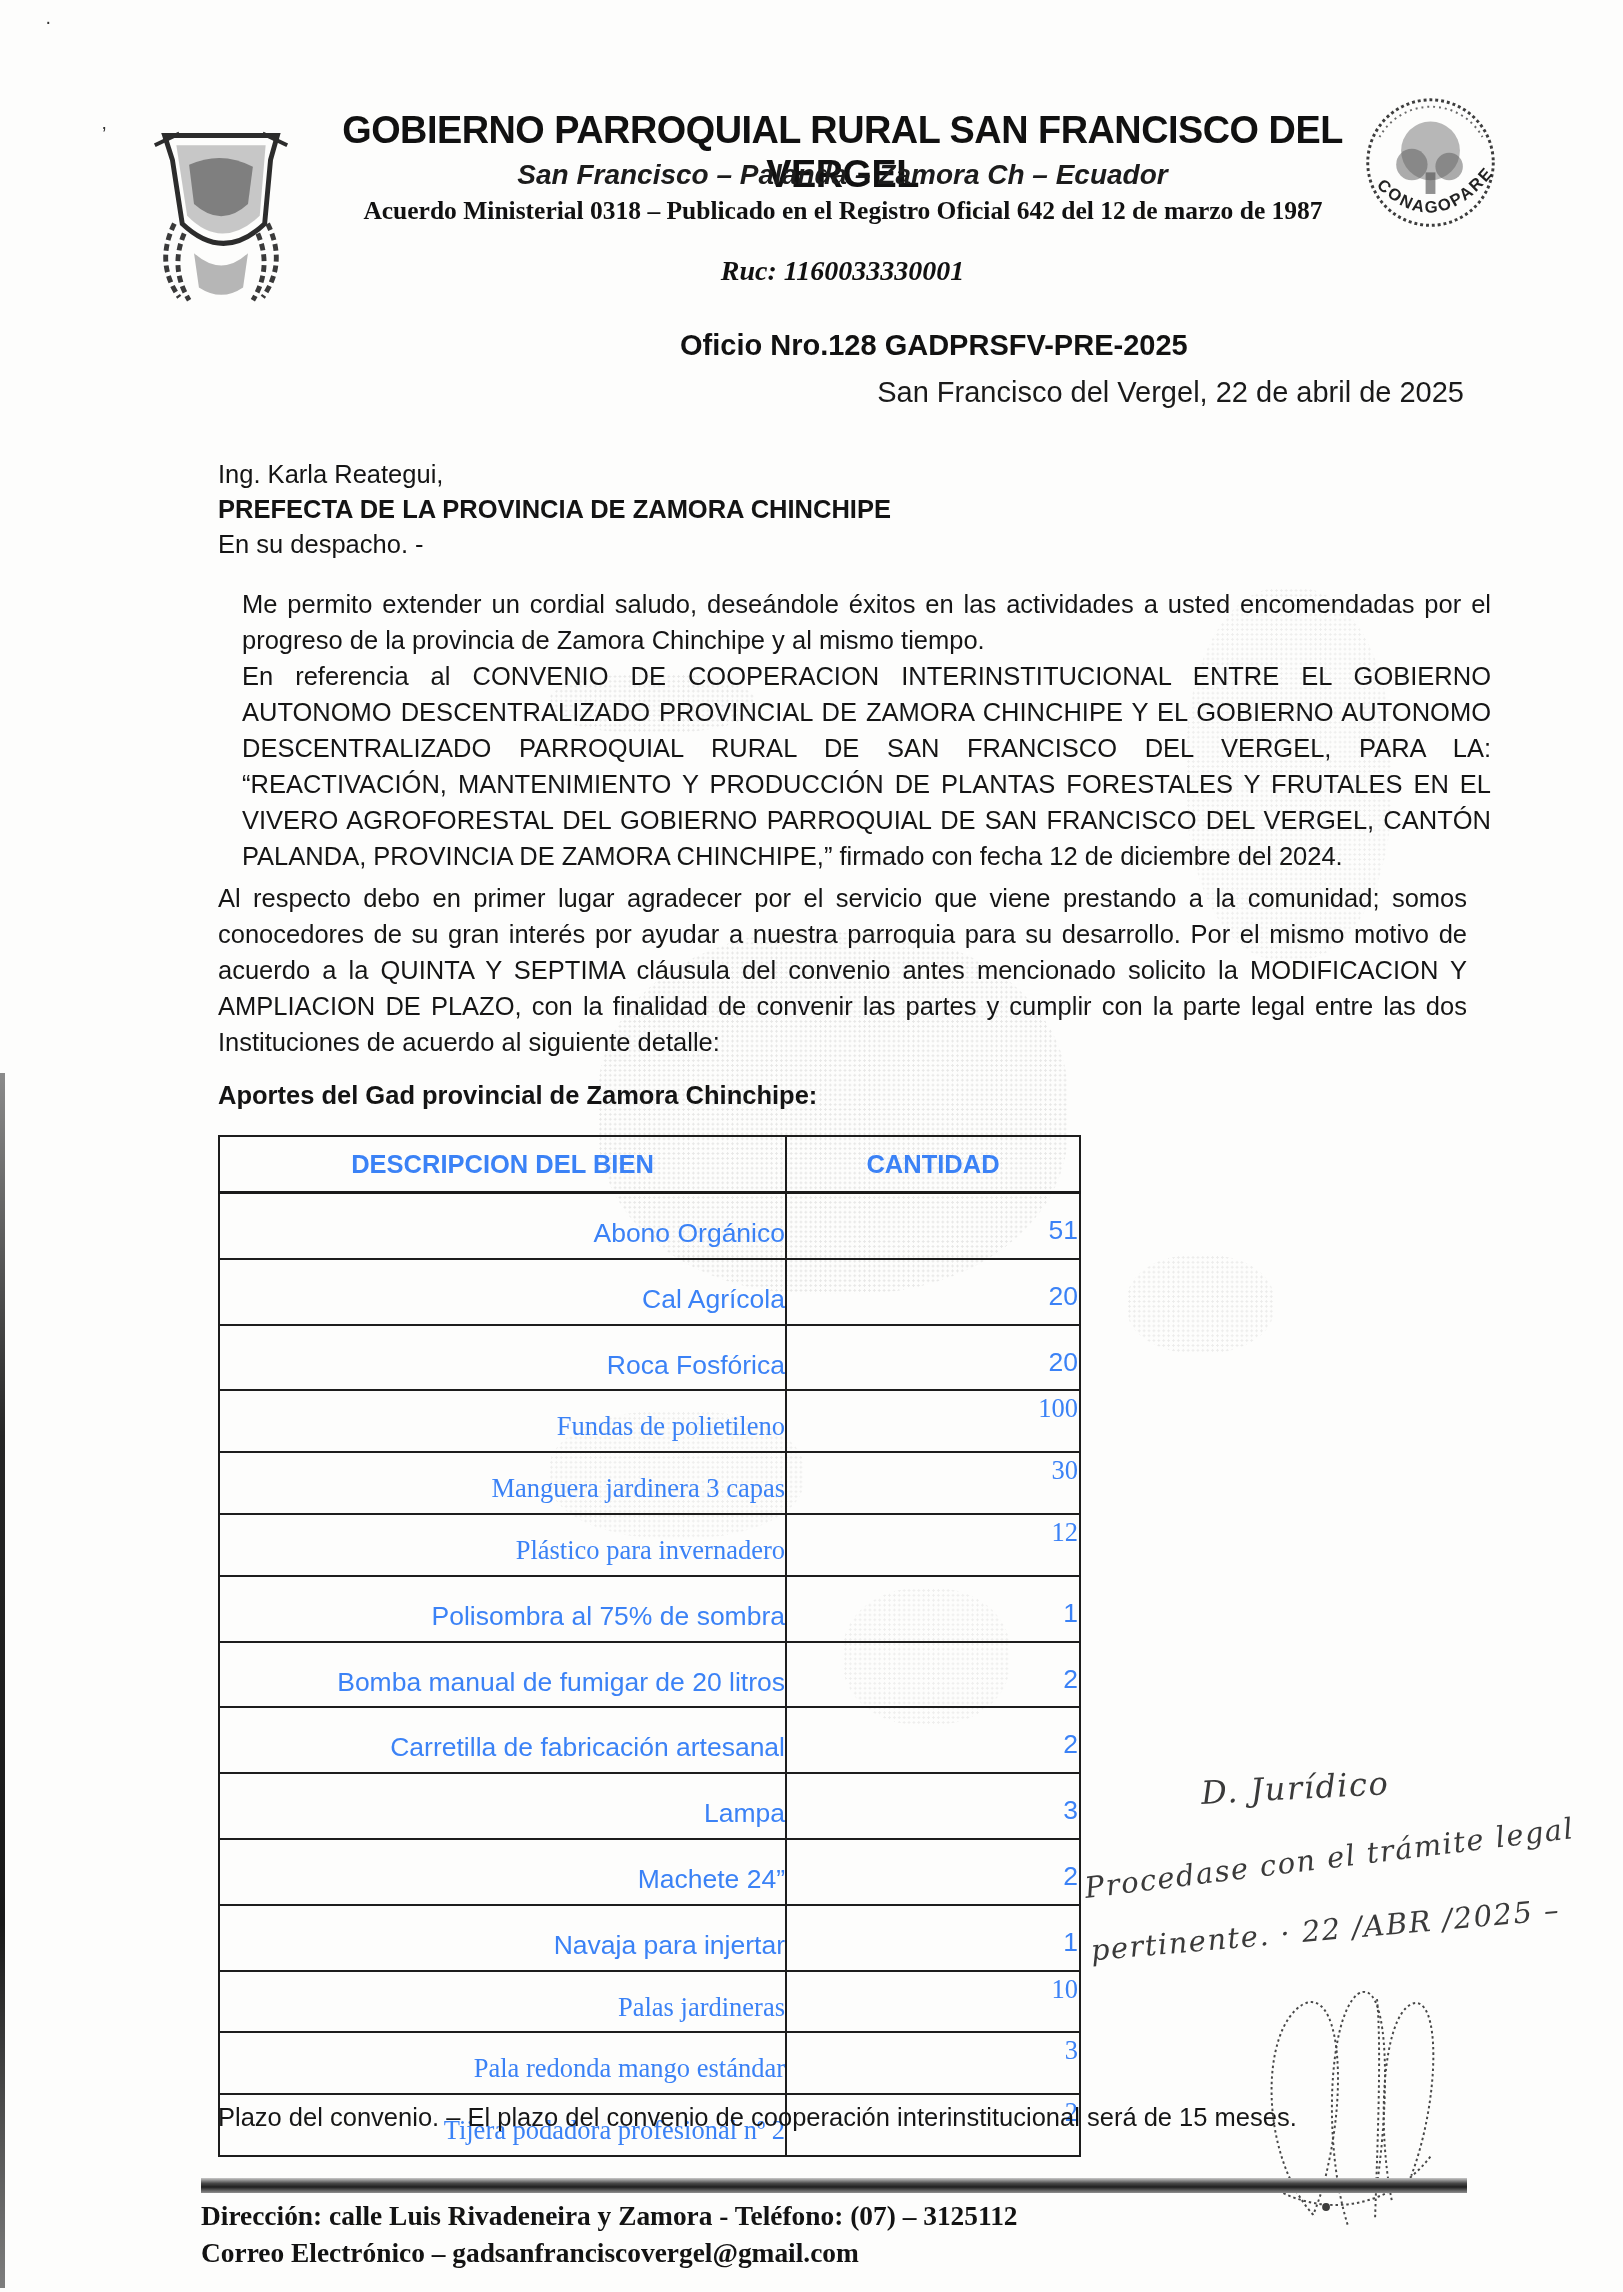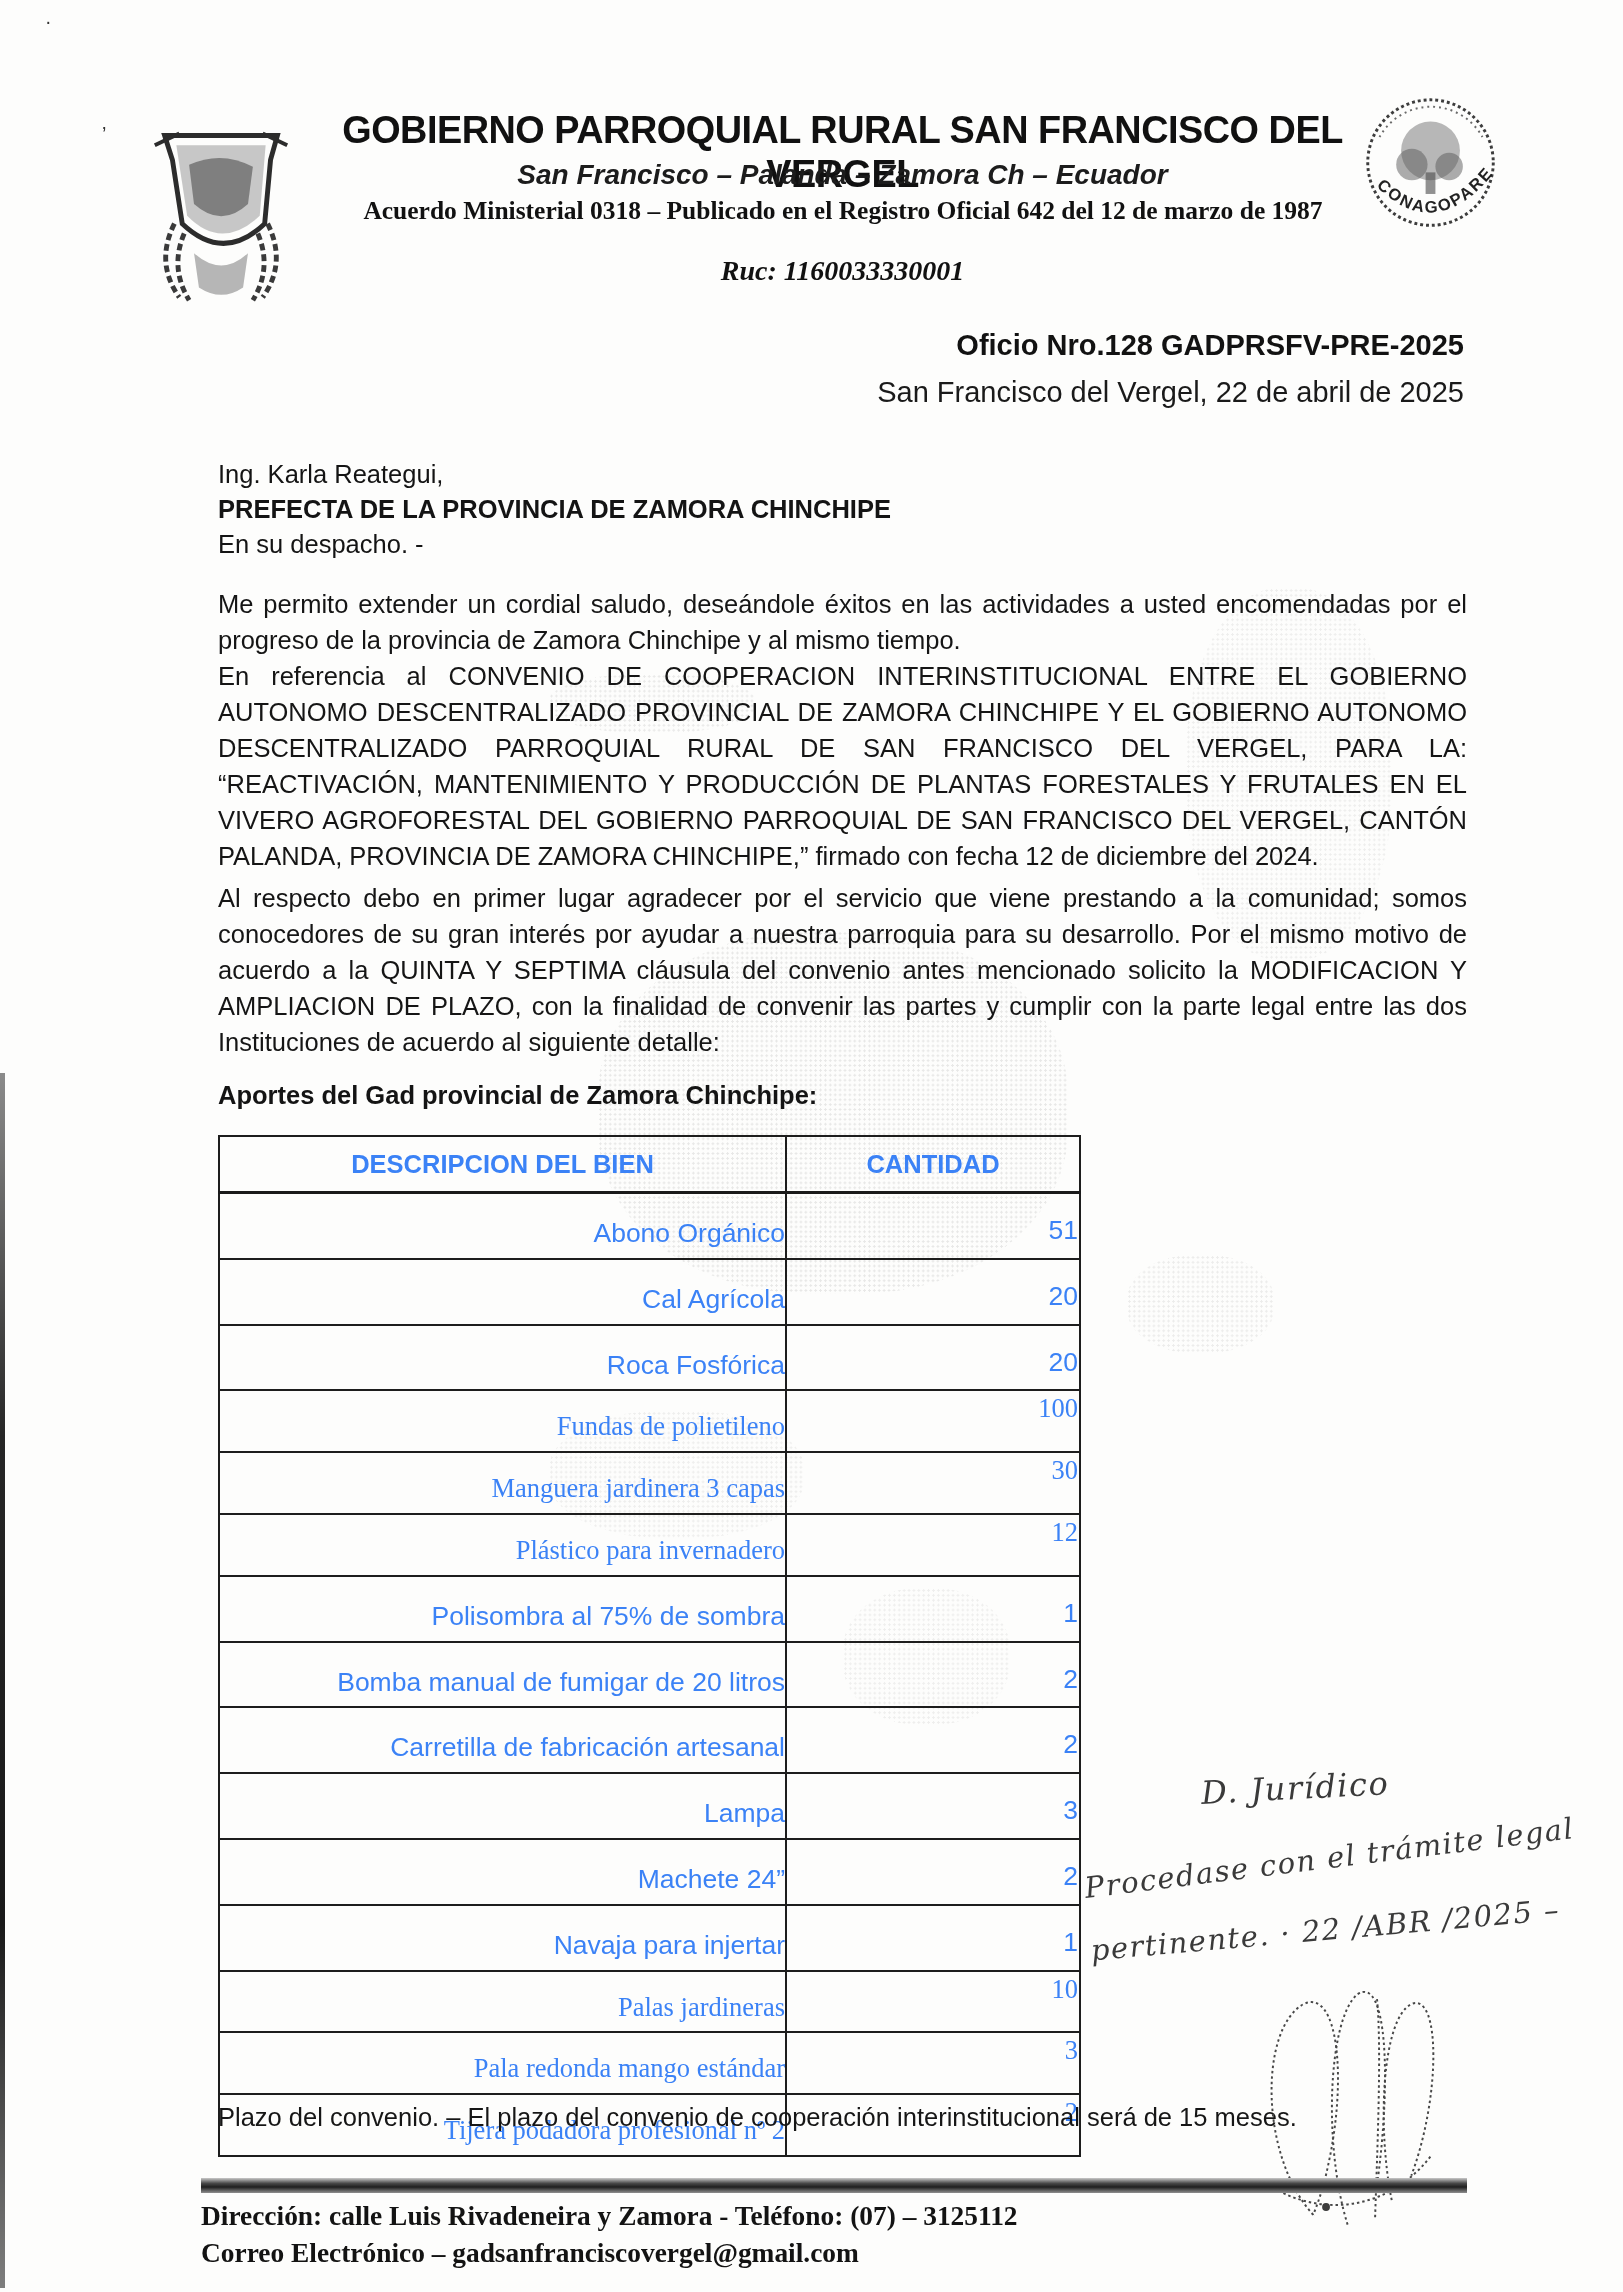--- a/index.html
+++ b/index.html
@@ -12,30 +12,30 @@
   
   .hdr-title{left:323px;top:108px;width:1039px;text-align:center;
     font-size:39px;font-weight:bold;letter-spacing:-0.5px;transform:scaleX(.97);color:#111;}
   .hdr-sub{left:323px;top:159px;width:1039px;text-align:center;
     font-size:28px;font-style:italic;font-weight:600;color:#1c1c1c;}
   .hdr-acuerdo{left:245px;top:196px;width:1196px;text-align:center;
     font-family:"Liberation Serif",serif;font-size:25.5px;font-weight:bold;color:#111;}
   .hdr-ruc{left:323px;top:235px;width:1039px;text-align:center;
     font-family:"Liberation Serif",serif;font-size:28px;font-weight:bold;font-style:italic;color:#111;margin-top:20px;}
   
-  .oficio-no{left:680px;top:329px;width:784px;text-align:right;font-size:29px;font-weight:bold;color:#121212;}
+  .oficio-no{left:680px;top:329px;width:784px;text-align:left;font-size:29px;font-weight:bold;color:#121212;}
   .oficio-date{left:680px;top:376px;width:784px;text-align:right;font-size:29px;color:#1a1a1a;}
   
   .addr{left:218px;top:457px;width:882px;font-size:25.5px;line-height:35px;color:#141414;}
   .addr .b{font-weight:bold;}
   
   .bodytext{left:218px;width:1249px;font-size:25.5px;line-height:36px;
     text-align:justify;color:#151515;}
   .bodytext p{margin:0;}
-  .p12{top:586px;}
+  .p12{top:586px;margin-left:24px;}
   .p3{top:880px;}
   .aportes{left:218px;top:1081px;font-size:25.5px;font-weight:600;color:#141414;}
   
   .tblwrap{left:218px;top:1135px;}
   table.aportes-table{border-collapse:collapse;table-layout:fixed;width:861px;
     font-size:26.5px;color:#3b82f6;}
   table.aportes-table col.c1{width:567px;}
   table.aportes-table col.c2{width:294px;}
   table.aportes-table th,table.aportes-table td{border:2px solid #1d1d1d;}
   table.aportes-table thead th{height:52px;font-size:25.5px;font-weight:bold;

